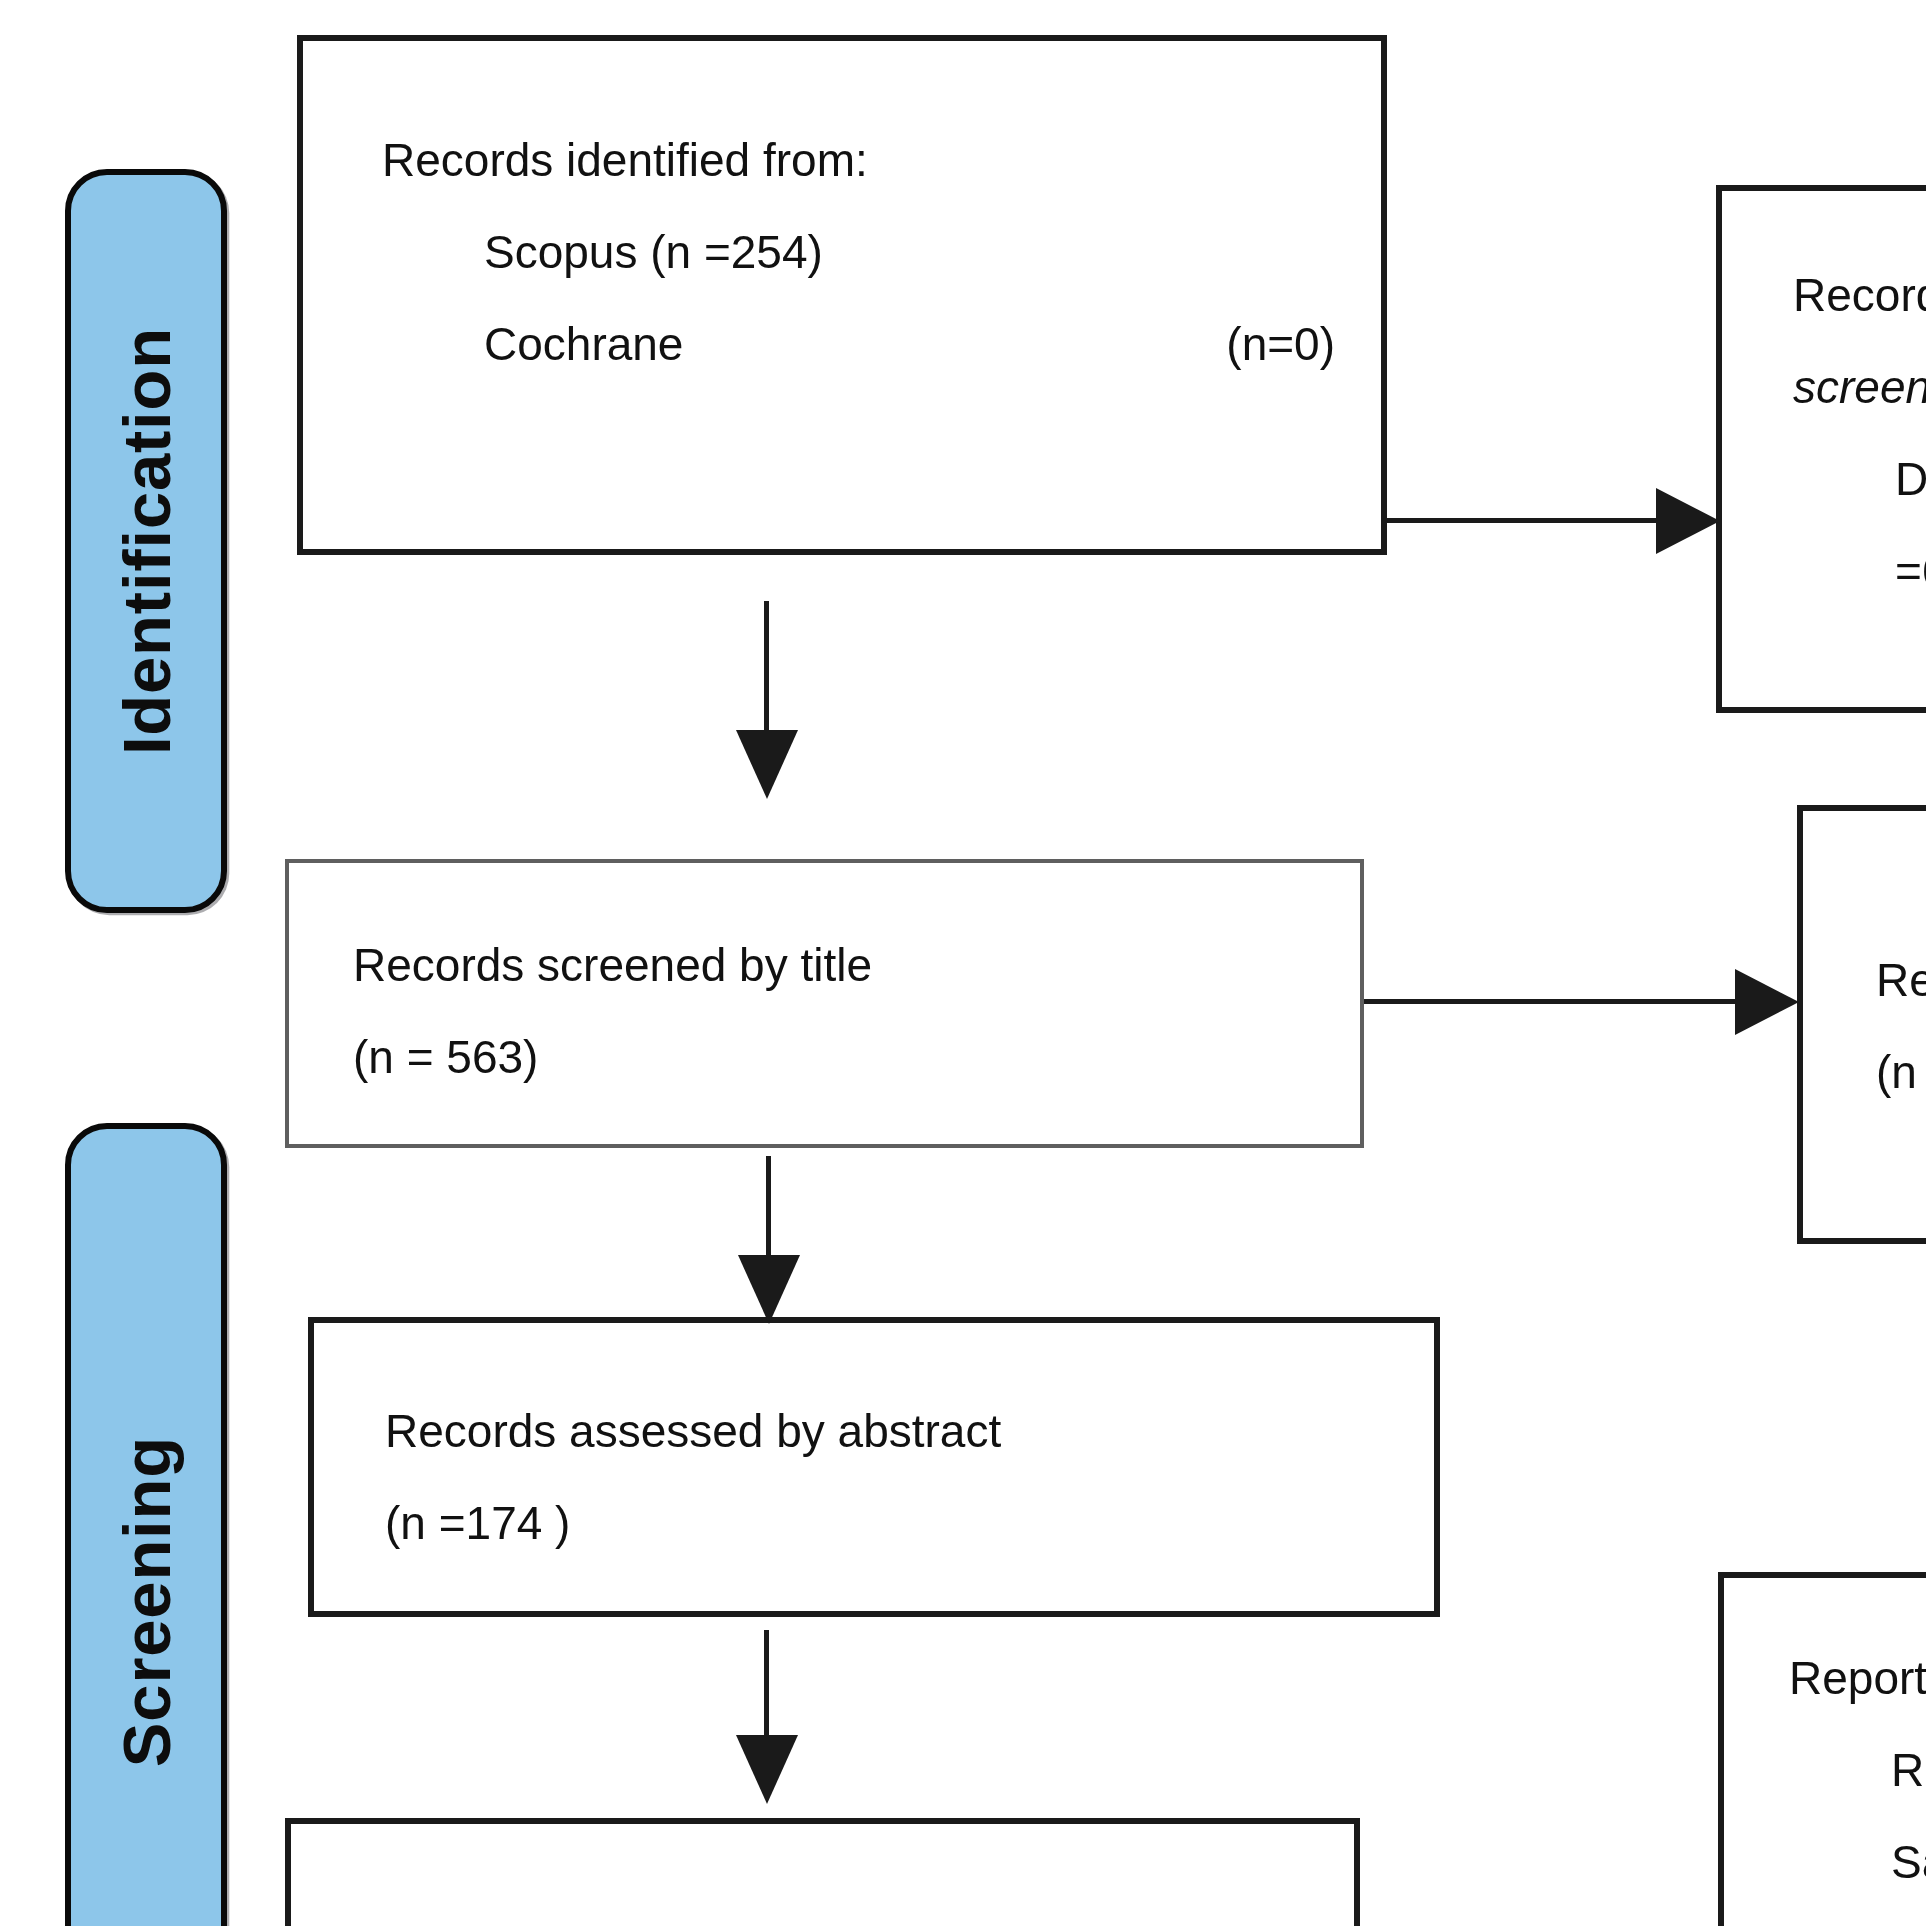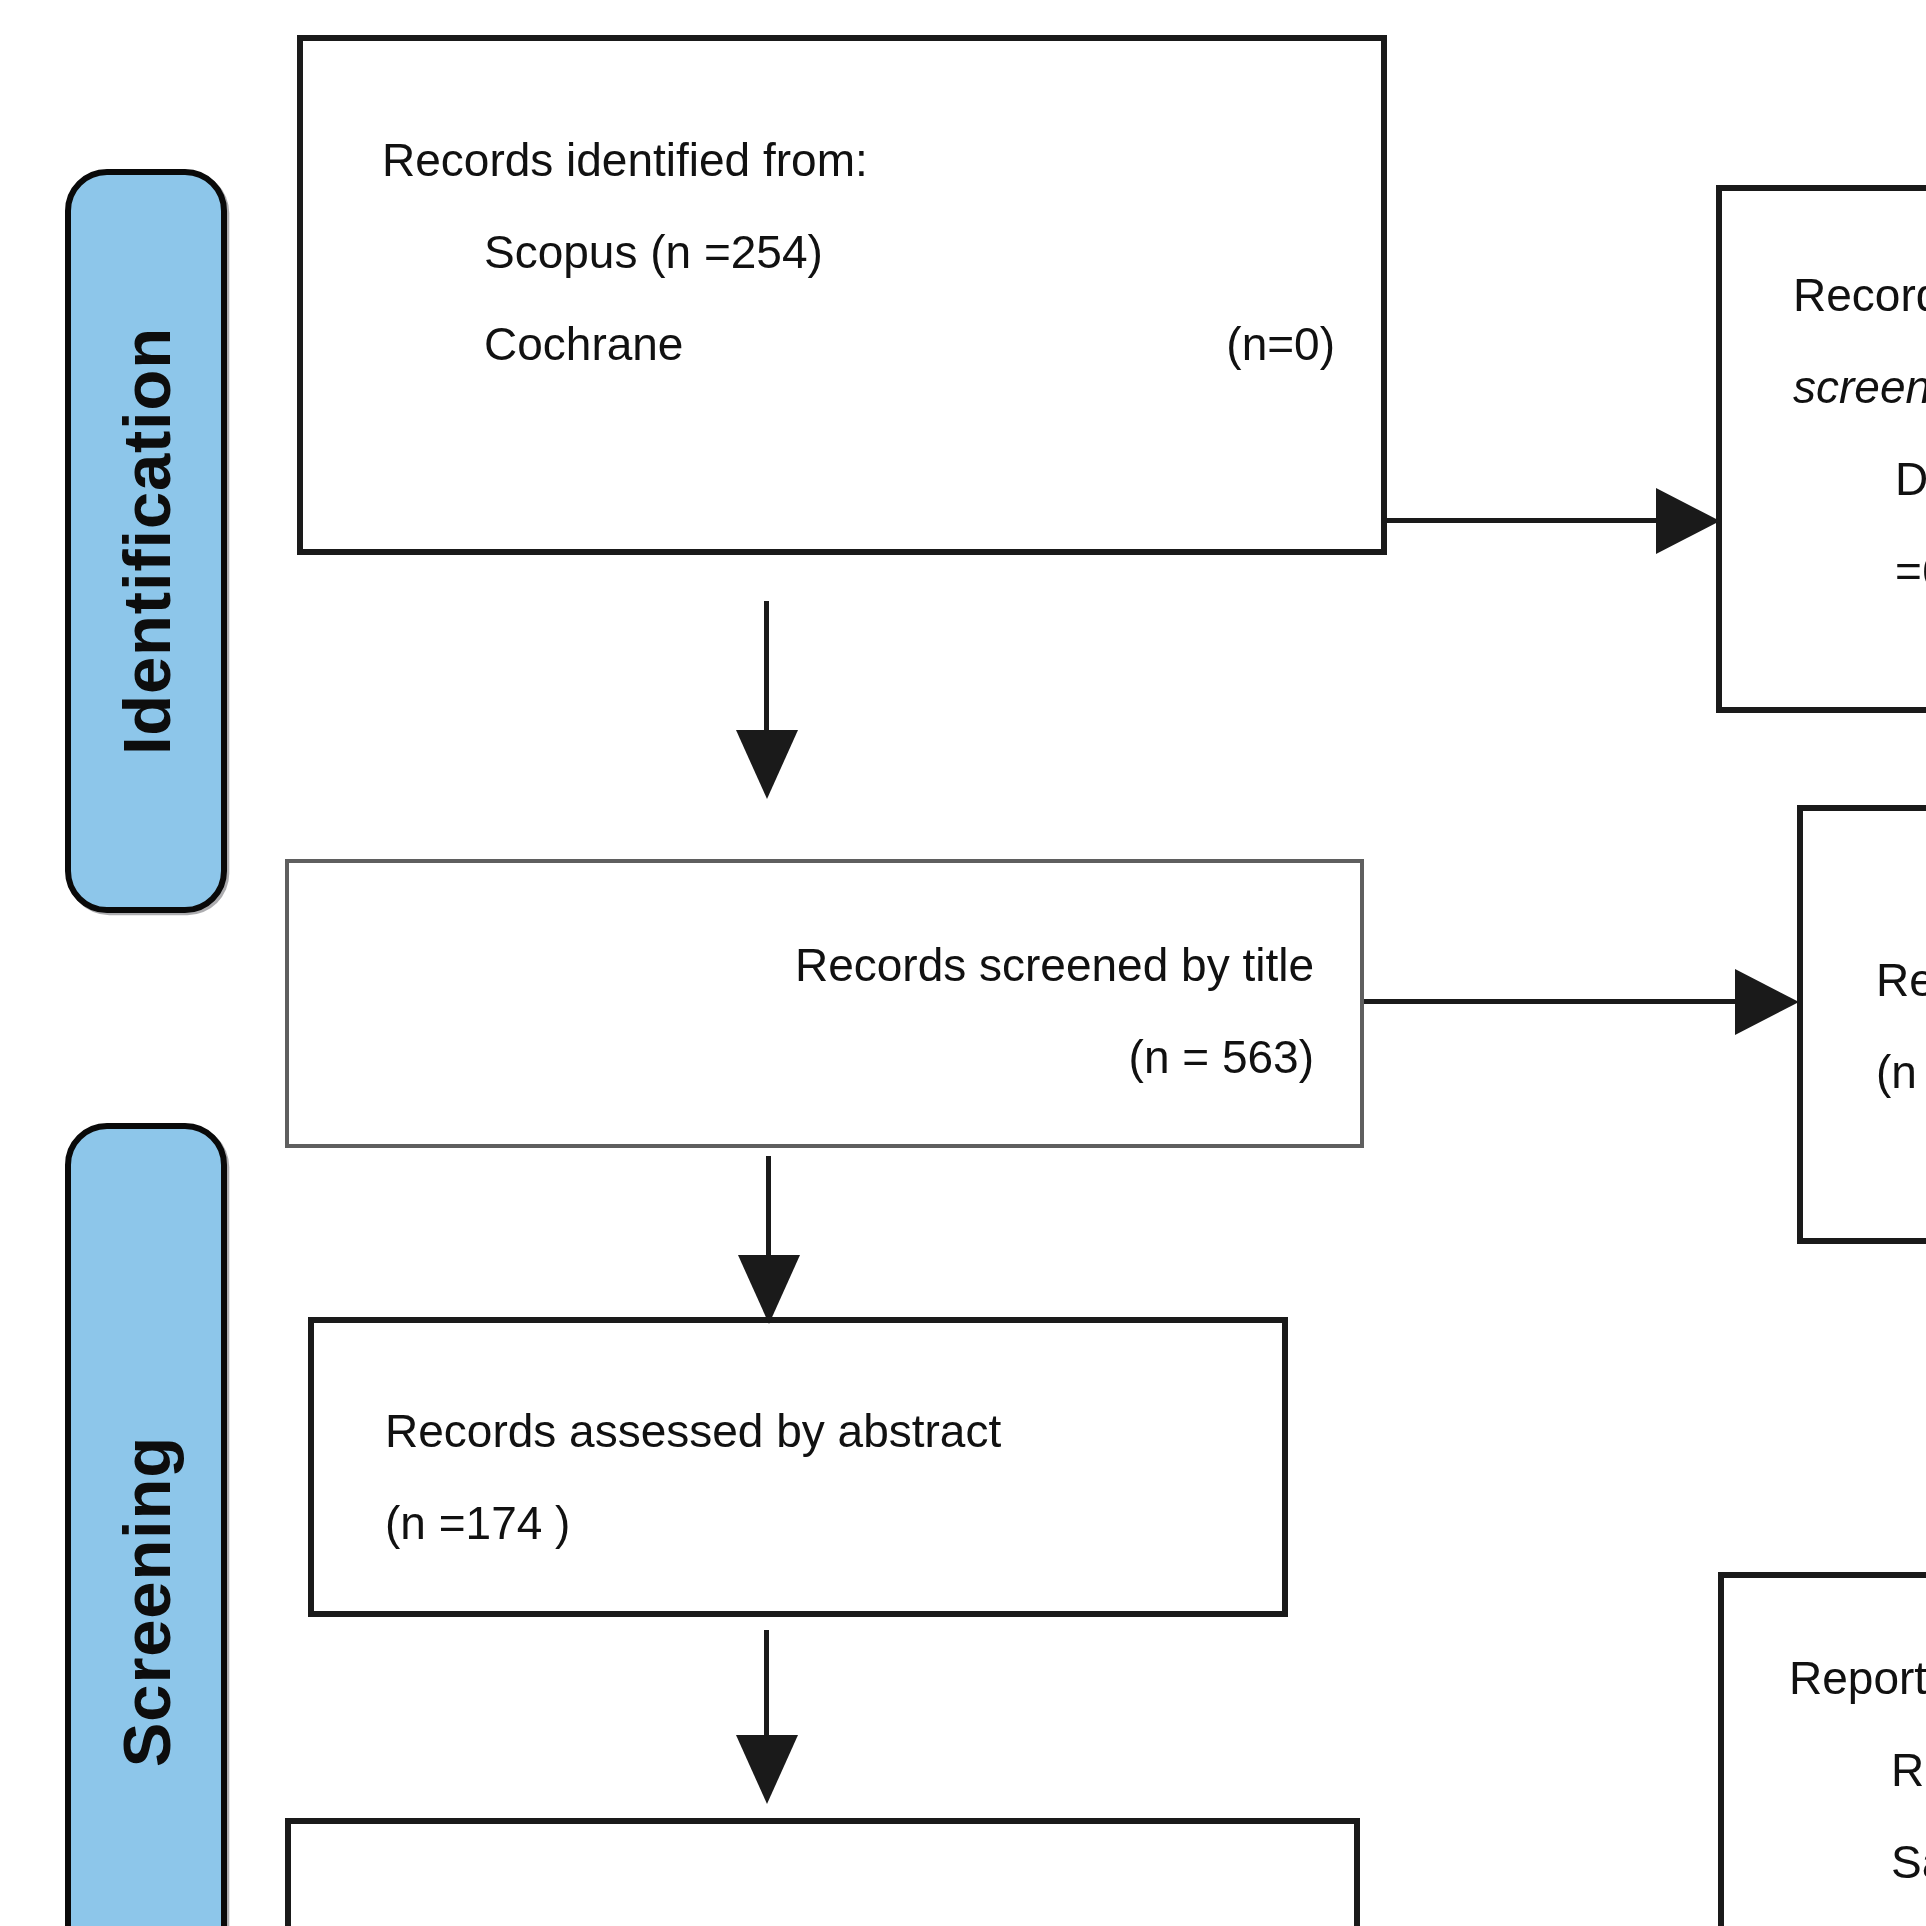--- a/index.html
+++ b/index.html
@@ -28,23 +28,23 @@
     box-sizing:border-box;
   }
   .box.gray{border:4.6px solid #5f5f5f;}
   .line{min-height:92px;line-height:92px;font-size:46px;white-space:pre;}
   .indent{margin-left:102px;}
   .spread{display:flex;justify-content:space-between;white-space:normal;}
   .wide{word-spacing:17.3px;}
 
   #box-identified{left:297px;top:35px;width:1090px;height:520px;padding:73px 46px 0 79px;}
   #box-removed{left:1716px;top:185px;width:1075px;height:528px;padding:58px 71px 0 71px;}
-  #box-screened{left:285px;top:859px;width:1079px;height:289px;padding:56px 46px 0 64px;text-align:right;}
+  #box-screened{left:285px;top:859px;width:1079px;height:289px;padding:56px 46px 0 64px;}
   #box-excluded-title{left:1797px;top:805px;width:1057px;height:439px;padding:123px 54px 0 73px;}
-  #box-abstract{left:308px;top:1317px;width:980px;height:300px;padding:62px 46px 0 71px;}
+  #box-abstract{left:308px;top:1317px;width:1132px;height:300px;padding:62px 46px 0 71px;}
   #box-fulltext{left:285px;top:1818px;width:1075px;height:308px;padding:77px 46px 0 65px;}
   #box-reports-excluded{left:1718px;top:1572px;width:1102px;height:651px;padding:54px 65px 0 65px;}
 
   
   .shaft-h{position:absolute;height:5.4px;background:#1a1a1a;}
   .shaft-v{position:absolute;width:5.4px;background:#1a1a1a;}
   .head-right{position:absolute;width:0;height:0;
     border-top:33px solid transparent;border-bottom:33px solid transparent;
     border-left:64px solid #1a1a1a;}
   .head-down{position:absolute;width:0;height:0;

